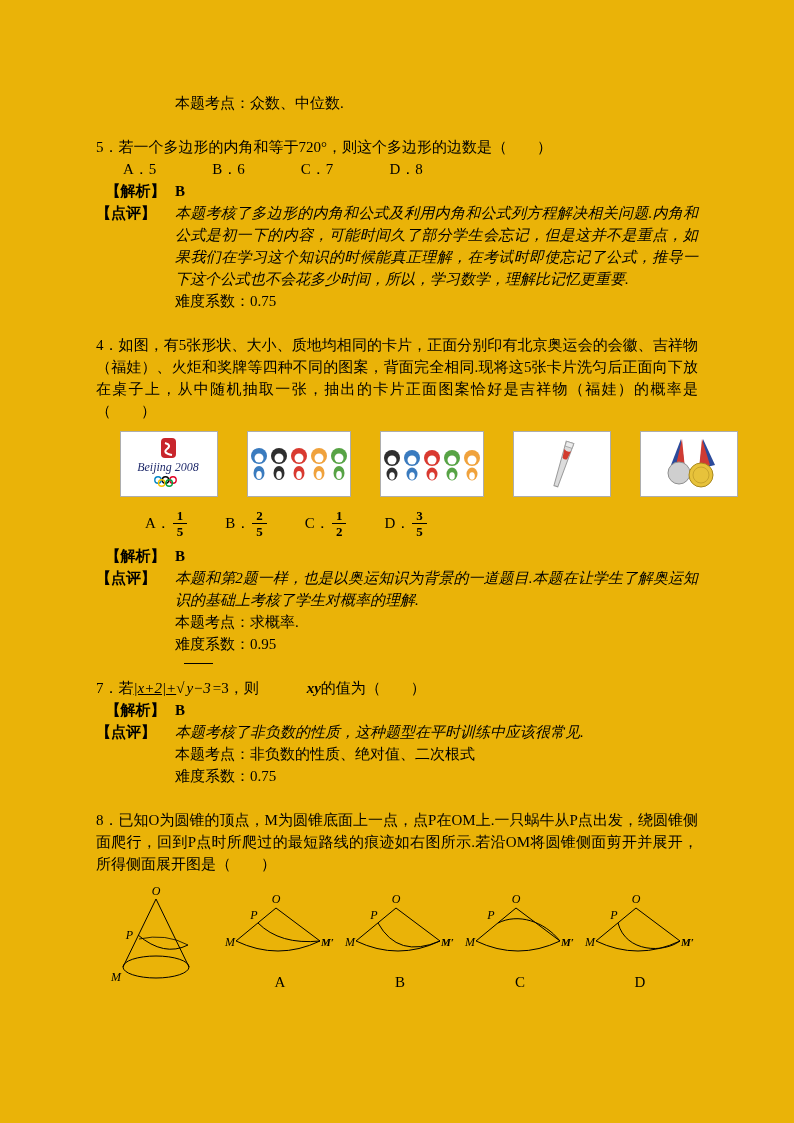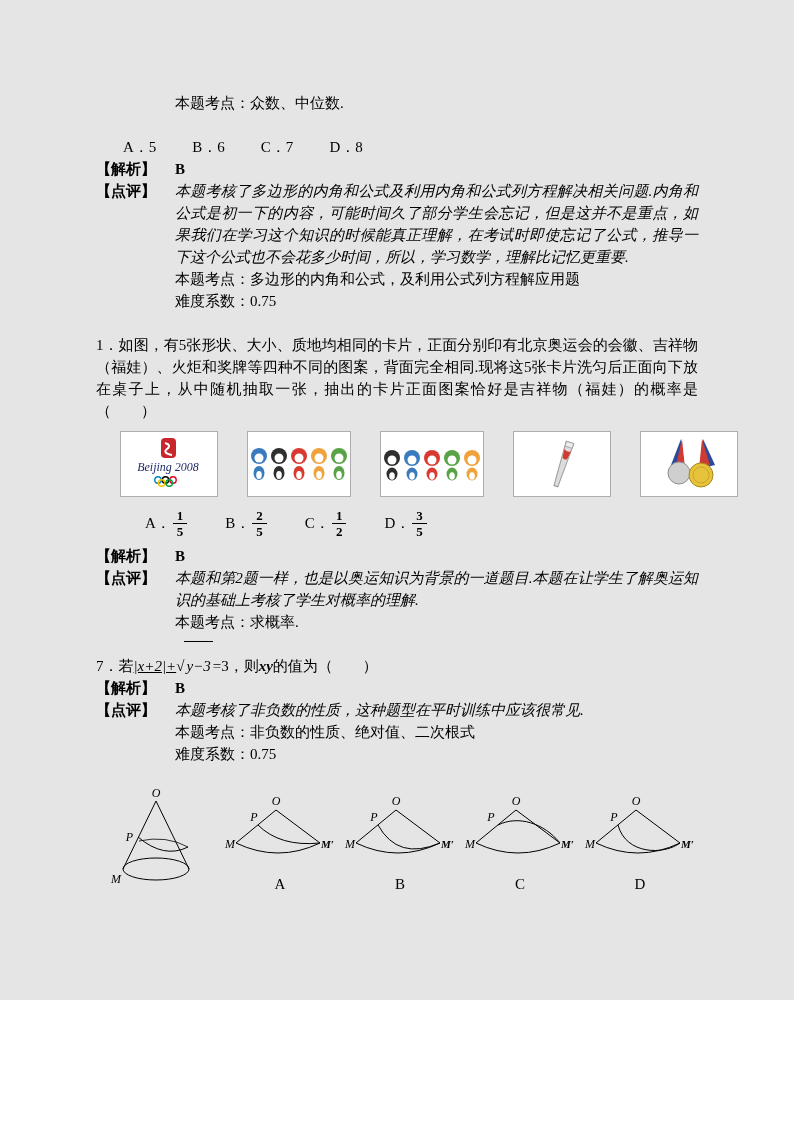--- a/index.html
+++ b/index.html
@@ -1,75 +1,75 @@
 <!DOCTYPE html>
 <html><head>
 <meta charset="utf-8">
 <style>
   html,body{margin:0;padding:0;background:#ffffff;}
-  .page{width:794px;height:1000px;background:#e5e5e5;box-sizing:border-box;
+  .page{width:794px;height:1123px;background:#eab308;box-sizing:border-box;
     padding:92px 96px 0 96px;
     font-family:"Liberation Serif","DejaVu Serif",serif;
     font-size:15px;line-height:22px;color:#000;overflow:hidden;position:relative;}
   .sub{margin-left:79px;}
   .qblock{margin-top:22px;}
   .qtext{text-align:justify;}
-  .opts{display:flex;gap:36px;padding-left:27px;}
-  .line{display:flex;}
+  .opts{display:flex;gap:56px;padding-left:27px;}
+  .line{display:flex;text-align:center;}
   .lbl{font-weight:bold;width:79px;flex:0 0 79px;}
   .ans{font-weight:bold;}
   .dp{display:flex;}
   .dp-text{flex:1;text-align:justify;font-style:italic;}
   .cards{display:flex;gap:29px;margin:9px 0 4px 24px;}
   .card{width:104px;height:66px;border:1px solid #adadad;display:flex;
     align-items:center;justify-content:center;background:#fff;box-sizing:border-box;}
   .opts-frac{display:flex;gap:38px;padding-left:49px;align-items:center;margin:8px 0 4px 0;height:36px;}
   .optf{display:inline-flex;align-items:center;white-space:nowrap;}
   .frac{display:inline-flex;flex-direction:column;align-items:center;line-height:15px;
     font-size:13px;font-weight:bold;margin-left:2px;}
   .frac .den{border-top:1px solid #000;padding:0 4px;}
   .frac .num{padding:0 4px;}
   .sqrt{white-space:nowrap;}
   .sqrt-bar{border-top:1px solid #000;font-style:italic;padding:16px 2px;}
   .mvar{font-style:italic;text-decoration:underline;}
-  .mbold{font-style:italic;font-weight:bold;}
+  .mbold{font-style:italic;font-weight:bold;margin-left:48px;}
   .figs{display:flex;align-items:flex-end;gap:8px;margin-top:10px;}
   .fanwrap{text-align:center;}
   .fanletter{line-height:18px;font-size:15px;}
   svg text{font-family:"Liberation Serif","DejaVu Serif",serif;font-style:italic;font-size:12px;}
   svg .small-label{font-size:11px;}
 </style>
 </head>
 <body>
 
 <div class="page">
 
   <div class="sub">本题考点：众数、中位数.</div>
 
   <section class="qblock">
+    <div class="qtext">5．若一个多边形的内角和等于720°，则这个多边形的边数是（　　）</div>
     <div class="opts">
       <span>A．5</span>
       <span>B．6</span>
       <span>C．7</span>
       <span>D．8</span>
     </div>
     <div class="line">
       <span class="lbl">【解析】</span>
         <span class="ans">B</span>
     </div>
     <div class="dp">
       <span class="lbl">【点评】</span>
       <div class="dp-text">本题考核了多边形的内角和公式及利用内角和公式列方程解决相关问题.内角和公式是初一下的内容，可能时间久了部分学生会忘记，但是这并不是重点，如果我们在学习这个知识的时候能真正理解，在考试时即使忘记了公式，推导一下这个公式也不会花多少时间，所以，学习数学，理解比记忆更重要.</div>
     </div>
-    <div class="sub">本题考点：多边形的内角和公式，及利用公式列方程解应用题</div>
     <div class="sub">难度系数：0.75</div>
   </section>
 
   <section class="qblock">
-    <div class="qtext">1．如图，有5张形状、大小、质地均相同的卡片，正面分别印有北京奥运会的会徽、吉祥物（福娃）、火炬和奖牌等四种不同的图案，背面完全相同.现将这5张卡片洗匀后正面向下放在桌子上，从中随机抽取一张，抽出的卡片正面图案恰好是吉祥物（福娃）的概率是（　　）</div>
+    <div class="qtext">4．如图，有5张形状、大小、质地均相同的卡片，正面分别印有北京奥运会的会徽、吉祥物（福娃）、火炬和奖牌等四种不同的图案，背面完全相同.现将这5张卡片洗匀后正面向下放在桌子上，从中随机抽取一张，抽出的卡片正面图案恰好是吉祥物（福娃）的概率是（　　）</div>
 
     <div class="cards">
       <div class="card" aria-label="beijing-2008-emblem-card">
         <svg width="96" height="58" viewBox="0 0 96 58">
           <rect x="40" y="3" width="15" height="20" rx="4" fill="#c8252c"></rect>
           <path d="M44 8 q7 2 2 6 q-5 4 5 6" stroke="#ffffff" stroke-width="2" fill="none"></path>
           <text x="47" y="36" font-size="9" text-anchor="middle" fill="#1f2a6b">Beijing 2008</text>
           <g fill="none" stroke-width="1.4">
             <circle cx="37" cy="45" r="3.2" stroke="#0085C7"></circle>
             <circle cx="44.5" cy="45" r="3.2" stroke="#000000"></circle>
@@ -202,39 +202,41 @@
 
     <div class="line">
       <span class="lbl">【解析】</span>
         <span class="ans">B</span>
     </div>
     <div class="dp">
       <span class="lbl">【点评】</span>
       <div class="dp-text">本题和第2题一样，也是以奥运知识为背景的一道题目.本题在让学生了解奥运知识的基础上考核了学生对概率的理解.</div>
     </div>
     <div class="sub">本题考点：求概率.</div>
+    <div class="sub">难度系数：0.95</div>
   </section>
 
   <section class="qblock">
     <div class="qtext">
       <span>7．若</span><span class="mvar">|x+2|+</span><span class="sqrt">√<span class="sqrt-bar">y−3</span></span><span>=3，则</span><span class="mbold">xy</span><span>的值为（　　）</span>
     </div>
     <div class="line">
       <span class="lbl">【解析】</span>
         <span class="ans">B</span>
     </div>
     <div class="dp">
       <span class="lbl">【点评】</span>
       <div class="dp-text">本题考核了非负数的性质，这种题型在平时训练中应该很常见.</div>
     </div>
     <div class="sub">本题考点：非负数的性质、绝对值、二次根式</div>
     <div class="sub">难度系数：0.75</div>
   </section>
 
   <section class="qblock">
+    <div class="qtext">8．已知O为圆锥的顶点，M为圆锥底面上一点，点P在OM上.一只蜗牛从P点出发，绕圆锥侧面爬行，回到P点时所爬过的最短路线的痕迹如右图所示.若沿OM将圆锥侧面剪开并展开，所得侧面展开图是（　　）</div>
 
     <div class="figs">
 
       <div class="fanwrap">
         <svg width="120" height="100" viewBox="0 0 120 100">
           <ellipse cx="60" cy="82" rx="33" ry="11" fill="none" stroke="#000"></ellipse>
           <line x1="60" y1="14" x2="27" y2="82" stroke="#000"></line>
           <line x1="60" y1="14" x2="93" y2="82" stroke="#000"></line>
           <path d="M42 50 Q 68 72 92 60" fill="none" stroke="#000"></path>
           <path d="M92 60 Q 70 48 43 54" fill="none" stroke="#000" stroke-width="0.8"></path>

